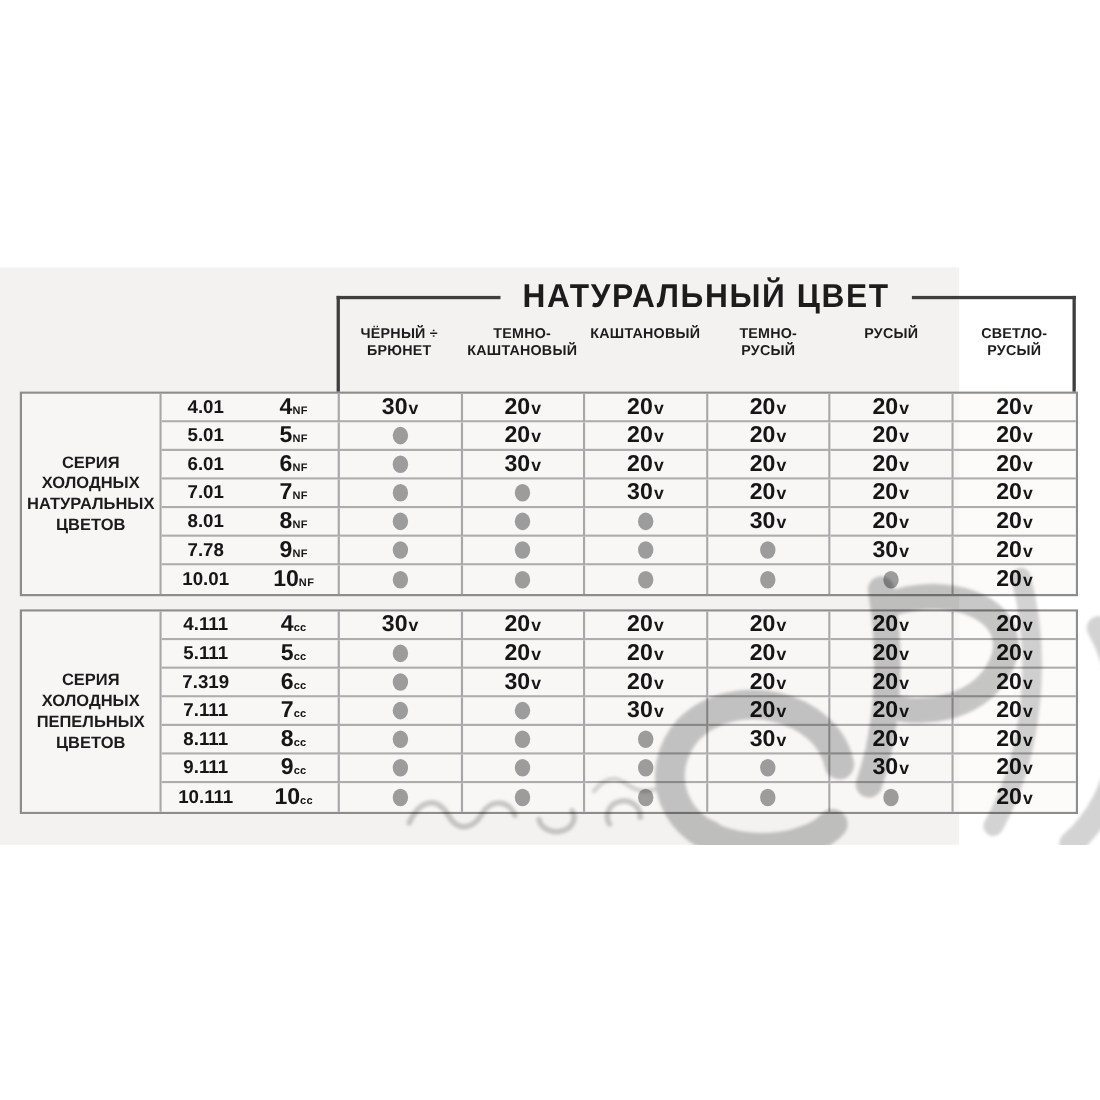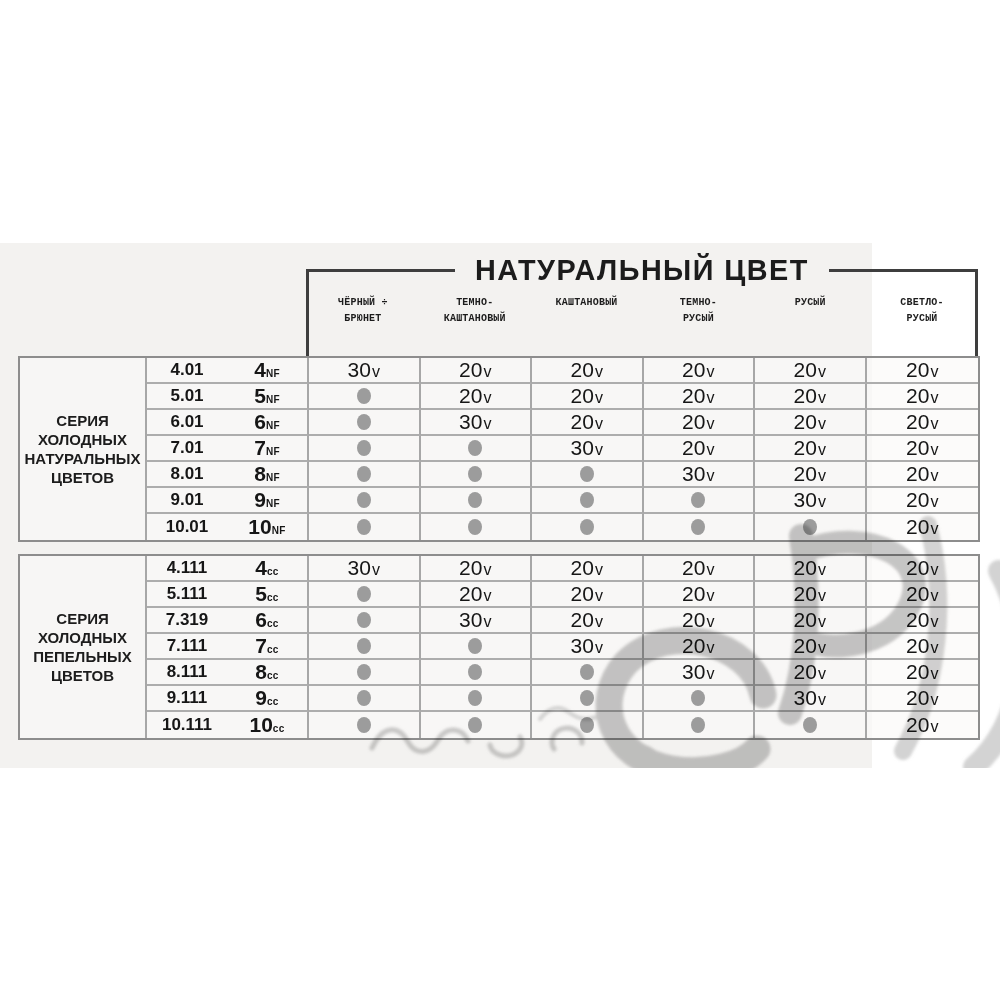--- a/index.html
+++ b/index.html
@@ -15,38 +15,38 @@
   
   .title-row{position:absolute;left:306px;top:8px;width:672px;height:38px;display:flex;align-items:center;z-index:3;}
   .hline{flex:1;height:3px;background:#3e3e3e;}
   .page-title{padding:0 13px;font-size:30px;font-weight:600;letter-spacing:1.5px;color:#1c1c1c;transform:scaleX(.96);white-space:nowrap;}
   .bracket-v{position:absolute;top:26px;width:3px;height:87px;background:#3e3e3e;z-index:3;}
   .bracket-v.left{left:306px;}
   .bracket-v.right{left:975px;}
 
   
   .col-heads{position:absolute;left:307px;top:52px;width:671px;display:grid;grid-template-columns:repeat(6,1fr);z-index:3;}
-  .col-head{text-align:center;font-weight:bold;font-size:10px;line-height:16px;color:#1c1c1c;letter-spacing:.2px;font-family:Liberation Mono, monospace;}
+  .col-head{text-align:center;font-weight:bold;font-size:13px;line-height:16px;color:#1c1c1c;letter-spacing:.2px;}
   .col-head span{display:block;}
 
   
   .tbl{position:absolute;left:18px;width:962px;display:grid;grid-template-columns:127px 162px repeat(6,1fr);grid-auto-rows:26px;border:2px solid #8d8d8d;box-sizing:border-box;z-index:2;background:rgba(247,246,244,.35);}
   .tbl1{top:113px;}
   .tbl2{top:311px;}
   .c{box-sizing:border-box;border-right:2px solid #a7a7a7;border-bottom:2px solid #adadad;background:rgba(251,250,249,.55);display:flex;align-items:center;justify-content:center;}
   .c.lastrow{border-bottom:none;}
   .c.lastcol{border-right:none;}
   .label-cell{flex-direction:column;border-bottom:none;background:rgba(249,248,247,.55);}
   .sl{display:block;font-weight:bold;font-size:15px;line-height:19px;color:#1c1c1c;text-align:center;}
   .half{flex:1;display:flex;justify-content:center;}
   .tone{font-weight:bold;font-size:17px;color:#161616;}
   .shade{display:flex;align-items:baseline;font-weight:bold;color:#161616;}
   .shade-num{font-size:21px;}
   .shade-suf{font-size:10px;letter-spacing:.3px;}
-  .val{display:flex;align-items:baseline;font-weight:normal;color:#161616;}
+  .val{display:flex;align-items:baseline;font-weight:bold;color:#161616;}
   .vnum{font-size:21px;}
   .vunit{font-size:16px;margin-left:1px;}
   .dot{width:14px;height:16px;border-radius:50%;background:#9c9c9c;}
 </style>
 </head>
 <body>
 
 <div class="page">
   <div class="band">
 
@@ -316,21 +316,21 @@
           </span>
         </div>
         <div class="c val-cell lastcol">
           <span class="val">
             <span class="vnum">20</span>
             <span class="vunit">v</span>
           </span>
         </div>
         <div class="c tone-cell">
           <span class="half">
-            <span class="tone">9.01</span>
+            <span class="tone">7.78</span>
           </span>
           <span class="half">
             <span class="shade">
               <span class="shade-num">9</span>
               <span class="shade-suf">NF</span>
             </span>
           </span>
         </div>
         <div class="c val-cell">
           <span class="dot"></span>

